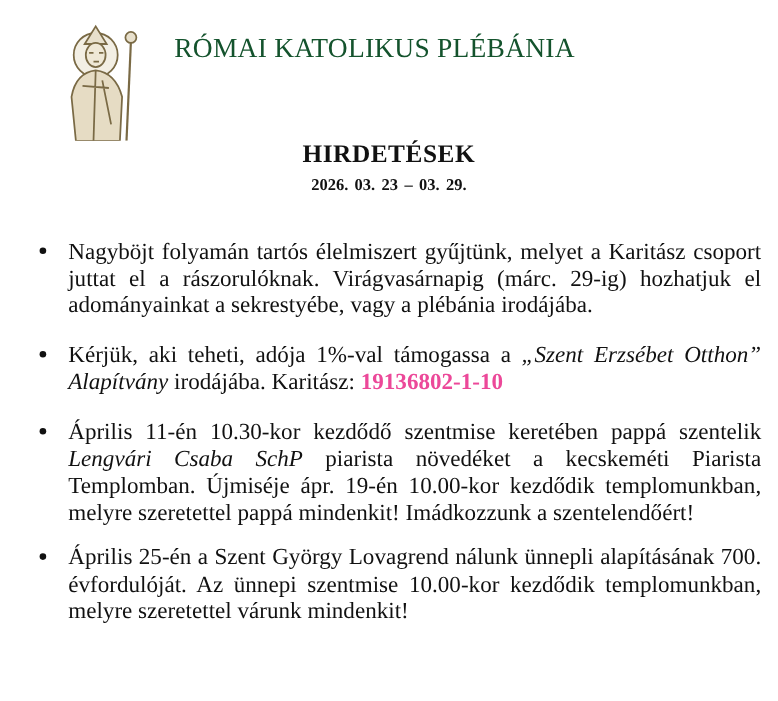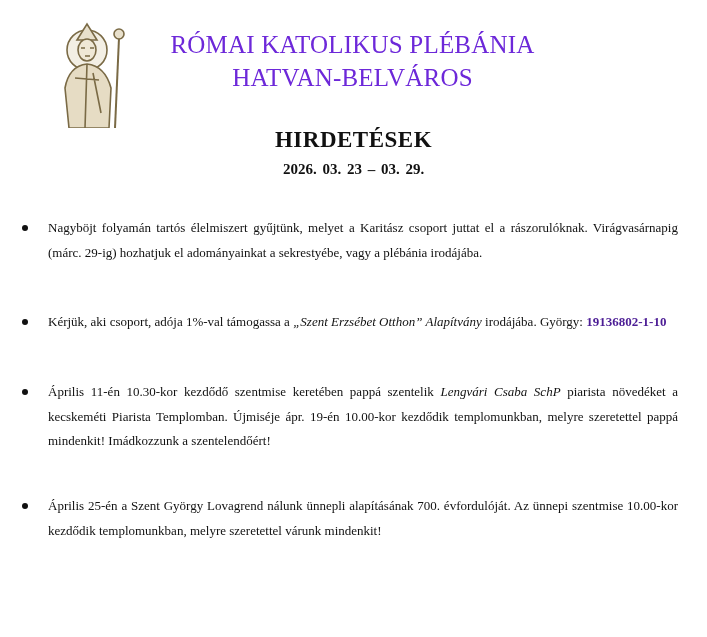--- a/index.html
+++ b/index.html
@@ -1,29 +1,29 @@
 <!DOCTYPE html>
 <html><head>
 <meta charset="utf-8">
 <style>
   html, body { margin:0; padding:0; background:#ffffff; }
   body { width:707px; height:637px; position:relative; overflow:hidden;
          font-family:"Liberation Serif", "DejaVu Serif", serif; color:#111; }
   .logo { position:absolute; left:55px; top:18px; width:78px; height:110px; }
-  .header { position:absolute; left:130px; top:28px; width:445px; text-align:center;
-            color:#6d28d9; font-size:25px; line-height:33px; letter-spacing:0.2px; }
+  .header { position:absolute; left:118px; top:28px; width:445px; text-align:center;
+            color:#14532d; font-size:25px; line-height:33px; letter-spacing:0.2px; }
   .title { position:absolute; left:0; width:707px; top:127px; text-align:center;
            font-weight:bold; font-size:23px; letter-spacing:0.5px; }
   .date { position:absolute; left:0; width:707px; top:161px; text-align:center;
           font-weight:bold; font-size:15px; word-spacing:2px; }
-  .item { position:absolute; left:48px; width:630px; font-size:13px; line-height:24.5px;
+  .item { position:absolute; left:62px; width:630px; font-size:21px; line-height:24.5px;
           text-align:justify; }
   .bullet { position:absolute; left:-26px; top:9px; width:6px; height:6px; border-radius:50%;
             background:#111; }
-  .red { color:#4c1d95; font-weight:bold; }
+  .red { color:#ec4899; font-weight:bold; }
   b { font-weight:normal; }
   i { font-style:italic; }
 </style>
 </head>
 <body>
 
 <svg class="logo" viewBox="0 0 78 110">
   <g fill="none" stroke="#7a6a45" stroke-width="1.6">
     <circle cx="32" cy="32" r="20" fill="#f3efe4"></circle>
     <path d="M22 22 L32 6 L42 22 Z" fill="#e8e0cc"></path>
@@ -31,34 +31,33 @@
     <path d="M14 110 L10 70 Q14 48 32 46 Q50 48 56 70 L54 110 Z" fill="#e6dcc4"></path>
     <path d="M32 46 L30 110 M20 60 L44 62 M38 55 L46 95"></path>
     <line x1="64" y1="20" x2="60" y2="110" stroke-width="2"></line>
     <circle cx="64" cy="16" r="5" fill="#e8e0cc"></circle>
     <path d="M26 30 h4 M35 30 h4 M30 38 h5"></path>
   </g>
 </svg>
 
 <div class="header">
   <div>RÓMAI KATOLIKUS PLÉBÁNIA</div>
-  <div>HATVAN-BELVÁROS</div>
 </div>
 
 <div class="title">HIRDETÉSEK</div>
 <div class="date">2026. 03. 23  – 03. 29.</div>
 
 <div class="item" style="top:216px;">
   <span class="bullet"></span>
   <span>Nagyböjt folyamán tartós élelmiszert gyűjtünk, melyet a Karitász csoport juttat el a rászorulóknak. Virágvasárnapig (márc. 29-ig) hozhatjuk el adományainkat a sekrestyébe, vagy a plébánia irodájába.</span>
 </div>
 
 <div class="item" style="top:310px;">
   <span class="bullet"></span>
-  <span>Kérjük, aki csoport, </span><b>adója 1%-val</b><span> támogassa a </span><b><i>„Szent Erzsébet Otthon” Alapítvány</i></b><span> irodájába. </span><b>György: </b><span class="red">19136802-1-10</span>
+  <span>Kérjük, aki teheti, </span><b>adója 1%-val</b><span> támogassa a </span><b><i>„Szent Erzsébet Otthon” Alapítvány</i></b><span> irodájába. </span><b>Karitász: </b><span class="red">19136802-1-10</span>
 </div>
 
 <div class="item" style="top:380px;">
   <span class="bullet"></span>
   <b>Április 11-én</b><span> 10.30-kor kezdődő szentmise keretében pappá szentelik </span><i>Lengvári Csaba SchP</i><span> piarista növedéket a kecskeméti Piarista Templomban. </span><b>Újmiséje ápr. 19-én 10.00-kor kezdődik templomunkban</b><span>, melyre szeretettel pappá mindenkit! Imádkozzunk a szentelendőért!</span>
 </div>
 
 <div class="item" style="top:494px;">
   <span class="bullet"></span>
   <span>Április 25-én a Szent György Lovagrend nálunk ünnepli alapításának 700. évfordulóját. Az ünnepi szentmise 10.00-kor kezdődik templomunkban, melyre szeretettel várunk mindenkit!</span>

